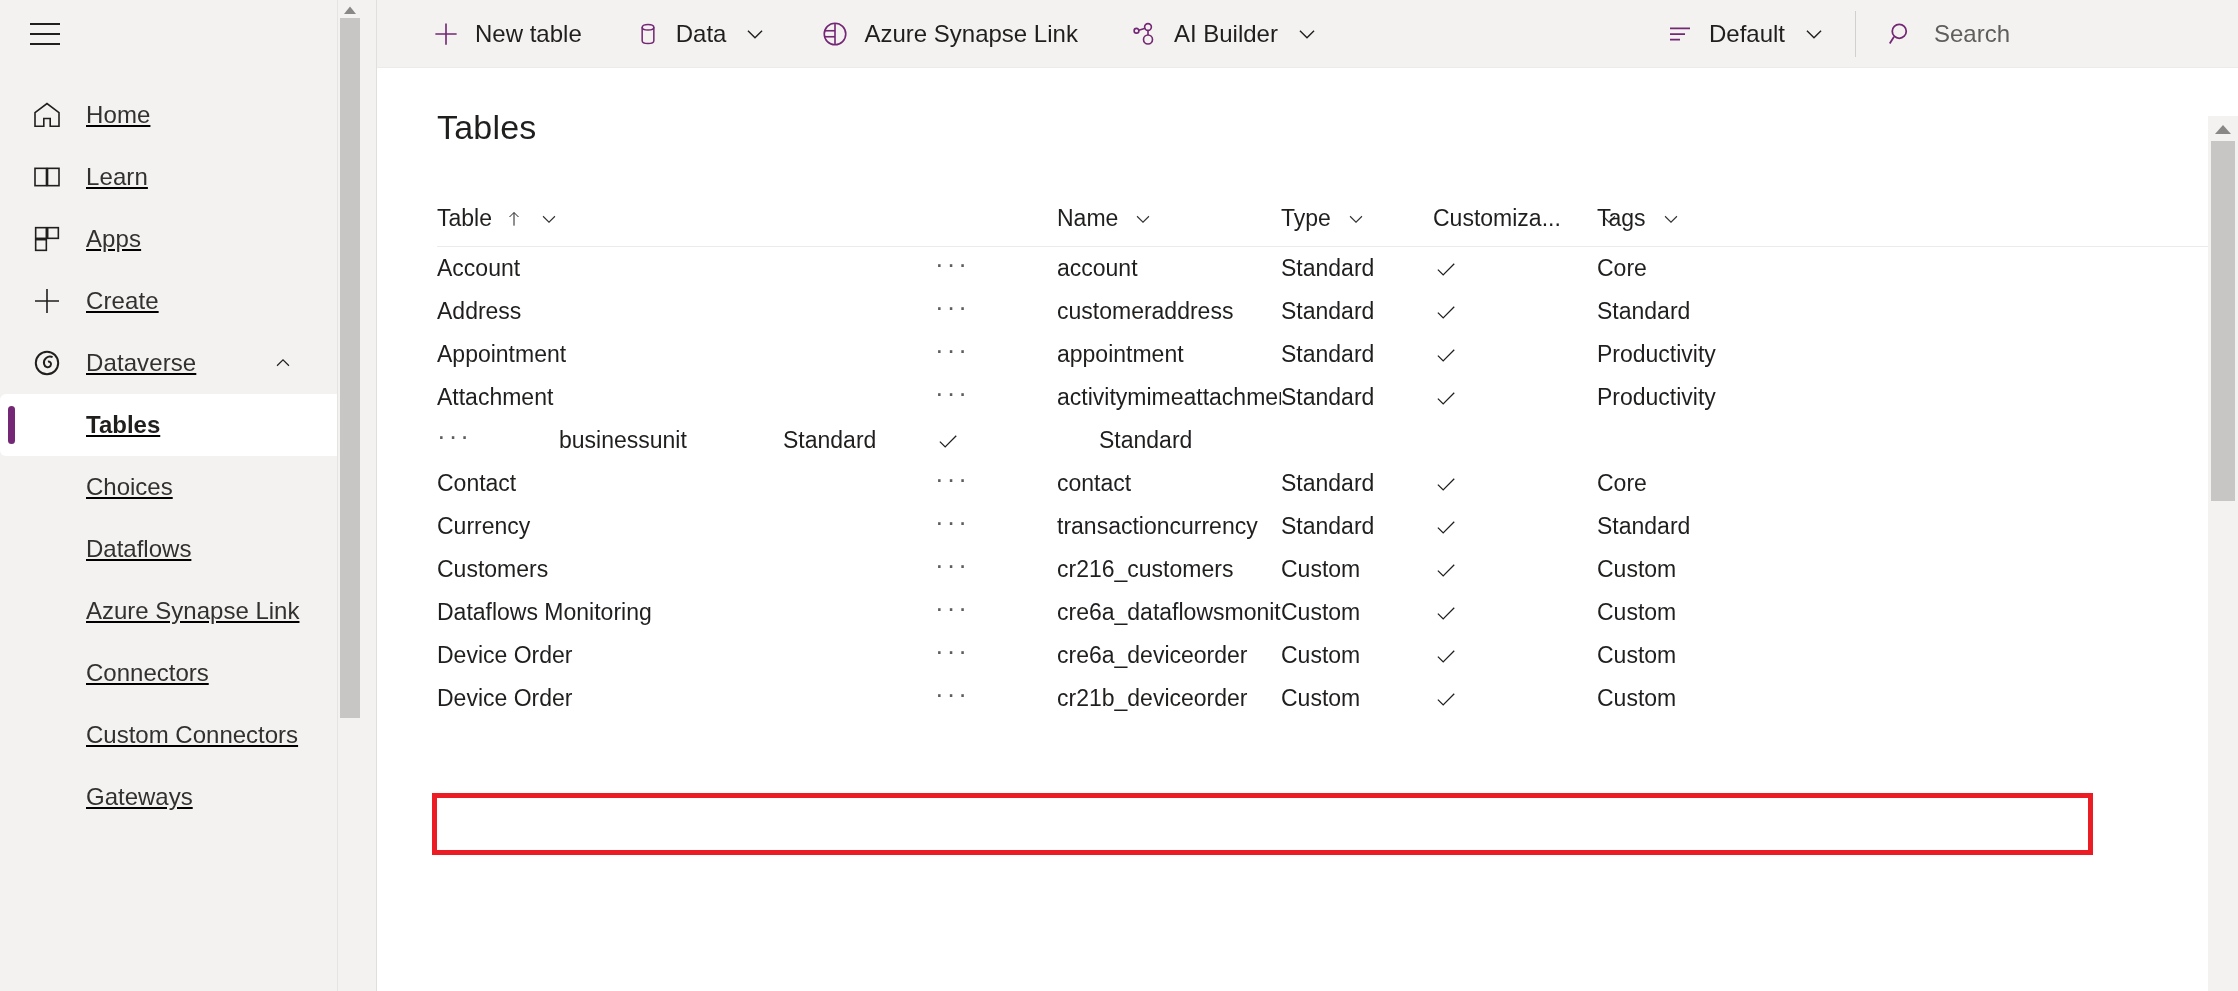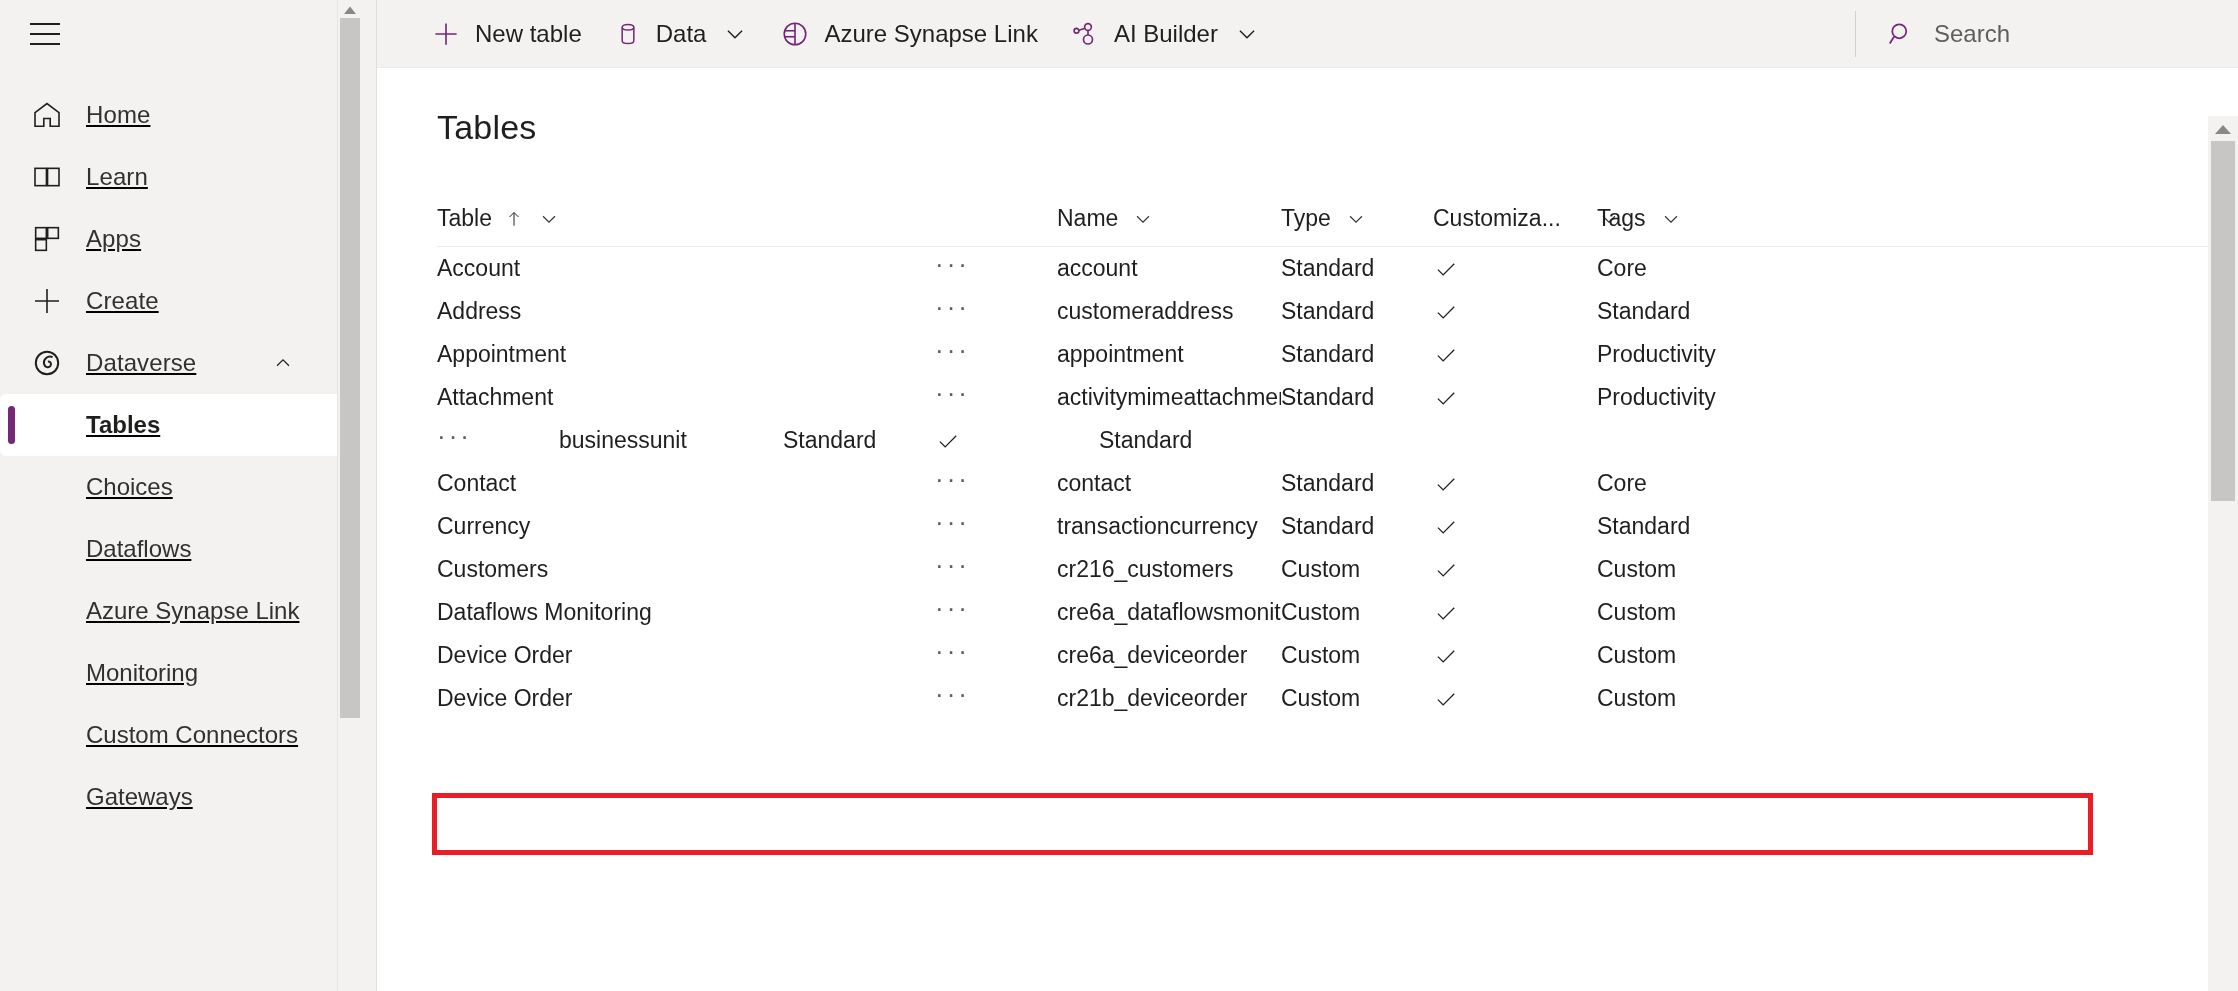--- a/index.html
+++ b/index.html
@@ -130,20 +130,21 @@
 
   
   .commandbar {
     position: relative;
     height: 68px;
     background: #f3f2f1;
     display: flex;
     align-items: center;
     padding-left: 38px;
     border-bottom: 1px solid #edebe9;
+    gap: 20px;
   }
   .cmd {
     display: flex;
     align-items: center;
     height: 56px;
     padding: 0 16px;
     cursor: pointer;
     white-space: nowrap;
   }
   .cmd .ico {
@@ -352,21 +353,21 @@
         <div class="nav-sub">
           <span class="lbl">Choices</span>
         </div>
         <div class="nav-sub">
           <span class="lbl">Dataflows</span>
         </div>
         <div class="nav-sub">
           <span class="lbl">Azure Synapse Link</span>
         </div>
         <div class="nav-sub">
-          <span class="lbl">Monitoring</span>
+          <span class="lbl">Connectors</span>
         </div>
         <div class="nav-sub">
           <span class="lbl">Custom Connectors</span>
         </div>
         <div class="nav-sub">
           <span class="lbl">Gateways</span>
         </div>
       </div>
     </div>
 
@@ -433,20 +434,33 @@
         </span>
         <span class="lbl">AI Builder</span>
         <span class="chev">
           <svg width="26" height="26" viewBox="0 0 24 24" fill="none" stroke="#201f1e" stroke-width="1.3">
             <path d="M5.5 9 L12 15.4 L18.5 9"></path>
           </svg>
         </span>
       </div>
 
       <div class="cmd-right">
+        <div class="cmd">
+          <span class="ico">
+            <svg width="30" height="30" viewBox="0 0 24 24" fill="none" stroke="#742774" stroke-width="1.4">
+              <path d="M4 7.5 H20 M4 12 H16 M4 16.5 H12"></path>
+            </svg>
+          </span>
+          <span class="lbl">Default</span>
+          <span class="chev">
+            <svg width="26" height="26" viewBox="0 0 24 24" fill="none" stroke="#201f1e" stroke-width="1.3">
+              <path d="M5.5 9 L12 15.4 L18.5 9"></path>
+            </svg>
+          </span>
+        </div>
 
         <div class="cmd-divider"></div>
 
         <div class="searchbox">
           <span class="ico">
             <svg width="30" height="30" viewBox="0 0 24 24" fill="none" stroke="#742774" stroke-width="1.4">
               <circle cx="10.6" cy="9.8" r="5.6"></circle>
               <path d="M6.4 14.2 L3 19.6"></path>
             </svg>
           </span>

